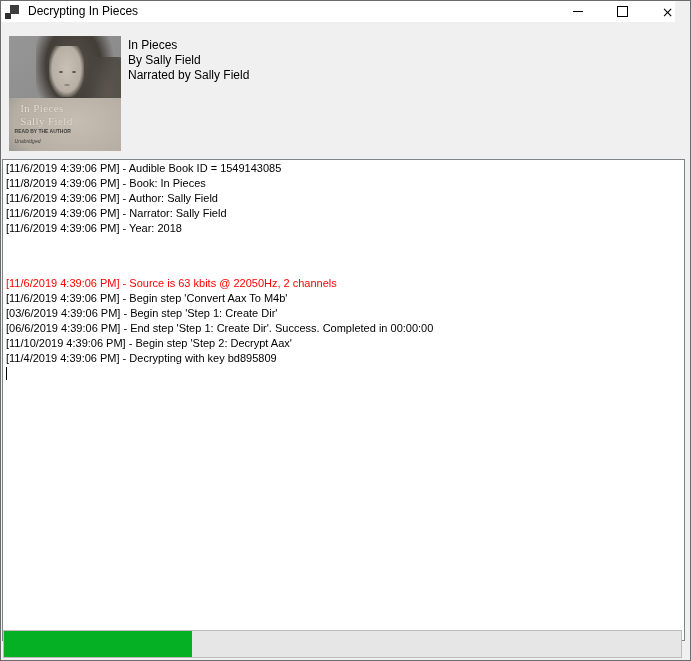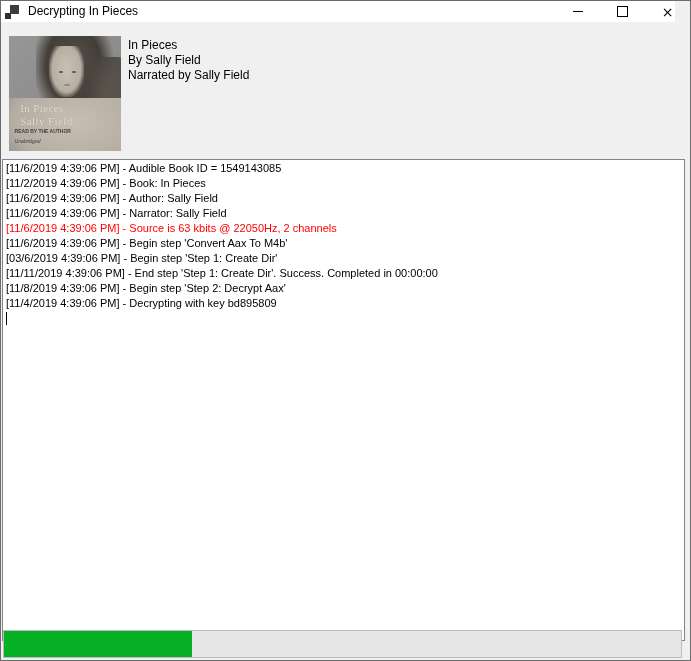--- a/index.html
+++ b/index.html
@@ -89,21 +89,21 @@
     position: absolute; left: 1px; top: 158px;
     width: 678px; height: 463px;
     background: #ffffff;
     border: 1px solid #7f8489;
     padding: 1px 0 16px 3px;
     overflow: hidden;
     font-size: 11px; line-height: 15px; color: #000;
     cursor: text;
   }
   .log-line { height: 15px; white-space: nowrap; }
-  .log-line[data-color="red"] { color: #ff0000; }
+  .log-line[data-color="red"] { color: #ff0000; margin-top: 40px; }
   .caret {
     display: block; width: 1px; height: 13px; margin-top: 1px;
     background: #000;
     animation: blink 1.06s steps(1) infinite;
   }
   @keyframes blink { 50% { opacity: 0; } }
 
   
   .progress-track {
     position: absolute; left: 2px; top: 629px;
@@ -157,28 +157,29 @@
   </div>
 
   <div class="book-info">
     <div>In Pieces</div>
     <div>By Sally Field</div>
     <div>Narrated by Sally Field</div>
   </div>
 
   <div class="log-box">
     <div class="log-line" data-color="default">[11/6/2019 4:39:06 PM] - Audible Book ID = 1549143085</div>
-    <div class="log-line" data-color="default">[11/2/2019 4:39:06 PM] - Book: In Pieces</div>
+    <div class="log-line" data-color="default">[11/8/2019 4:39:06 PM] - Book: In Pieces</div>
     <div class="log-line" data-color="default">[11/6/2019 4:39:06 PM] - Author: Sally Field</div>
     <div class="log-line" data-color="default">[11/6/2019 4:39:06 PM] - Narrator: Sally Field</div>
+    <div class="log-line" data-color="default">[11/6/2019 4:39:06 PM] - Year: 2018</div>
     <div class="log-line" data-color="red">[11/6/2019 4:39:06 PM] - Source is 63 kbits @ 22050Hz, 2 channels</div>
     <div class="log-line" data-color="default">[11/6/2019 4:39:06 PM] - Begin step 'Convert Aax To M4b'</div>
     <div class="log-line" data-color="default">[03/6/2019 4:39:06 PM] - Begin step 'Step 1: Create Dir'</div>
-    <div class="log-line" data-color="default">[11/11/2019 4:39:06 PM] - End step 'Step 1: Create Dir'. Success. Completed in 00:00:00</div>
-    <div class="log-line" data-color="default">[11/8/2019 4:39:06 PM] - Begin step 'Step 2: Decrypt Aax'</div>
+    <div class="log-line" data-color="default">[06/6/2019 4:39:06 PM] - End step 'Step 1: Create Dir'. Success. Completed in 00:00:00</div>
+    <div class="log-line" data-color="default">[11/10/2019 4:39:06 PM] - Begin step 'Step 2: Decrypt Aax'</div>
     <div class="log-line" data-color="default">[11/4/2019 4:39:06 PM] - Decrypting with key bd895809</div>
     <span class="caret"></span>
   </div>
 
   <div class="progress-track">
     <div class="progress-fill" style="width:27.8%"></div>
   </div>
 
 </div>
 

